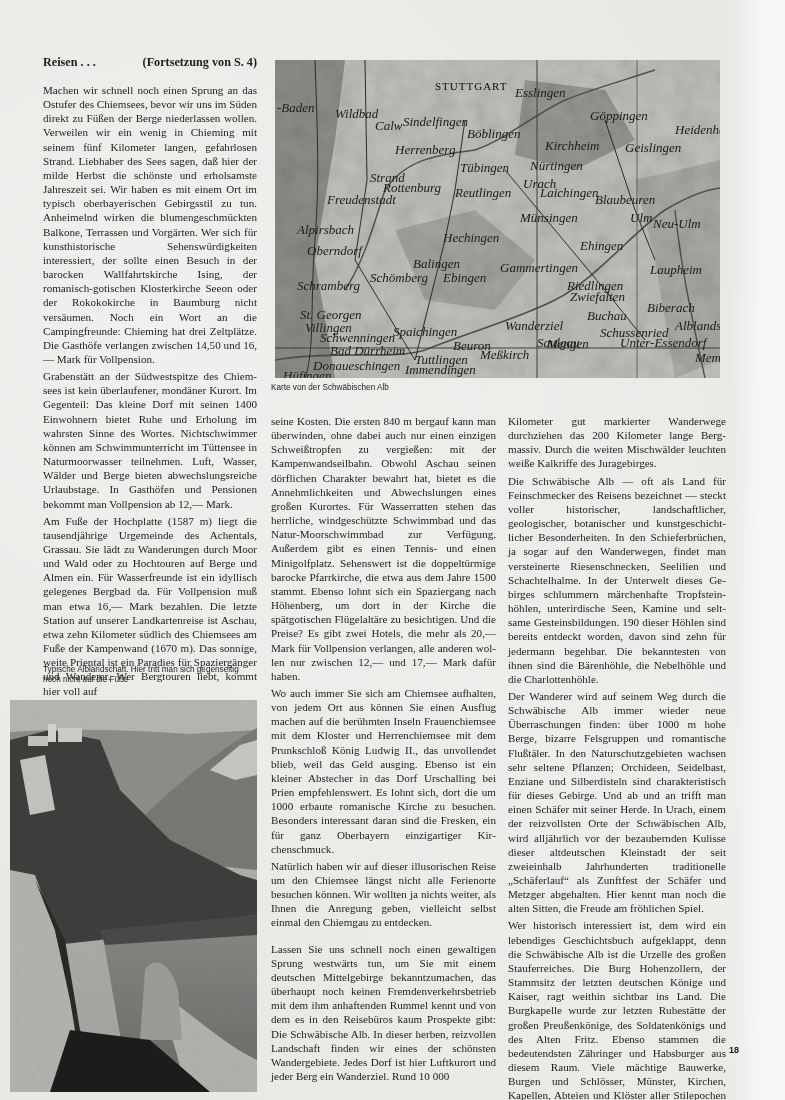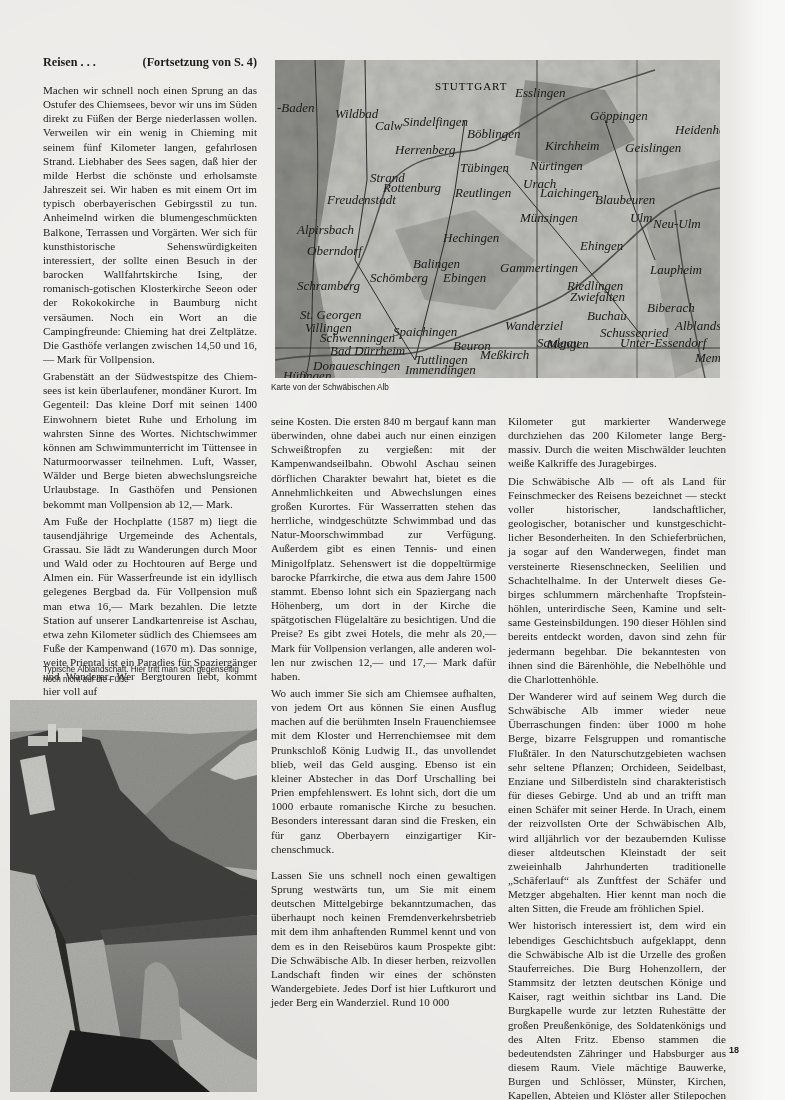--- a/index.html
+++ b/index.html
@@ -227,20 +227,21 @@
       <span class="map-label" style="left: 175px; top: 315px;">Stockach</span>
       <span class="map-label" style="left: 130px; top: 302px;">Immendingen</span>
     </div>
 </div>
 
 <div class="caption" style="left:271px; top:383px; width:250px;">Karte von der Schwäbischen Alb</div>
 
 <div class="col" style="left:271px; top:414px; width:225px;">
   <p>seine Kosten. Die ersten 840 m bergauf kann man überwinden, ohne dabei auch nur einen einzigen Schweißtropfen zu vergießen: mit der Kampenwandseilbahn. Obwohl Aschau seinen dörflichen Charakter bewahrt hat, bietet es die Annehmlichkeiten und Abwechs­lungen eines großen Kurortes. Für Wasserrat­ten stehen das herrliche, windgeschützte Schwimmbad und das Natur-Moorschwimm­bad zur Verfügung. Außerdem gibt es einen Tennis- und einen Minigolfplatz. Sehenswert ist die doppeltürmige barocke Pfarrkirche, die etwa aus dem Jahre 1500 stammt. Eben­so lohnt sich ein Spaziergang nach Höhen­berg, um dort in der Kirche die spätgotischen Flügelaltäre zu besichtigen. Und die Preise? Es gibt zwei Hotels, die mehr als 20,— Mark für Vollpension verlangen, alle anderen wol­len nur zwischen 12,— und 17,— Mark dafür haben.</p>
   <p>Wo auch immer Sie sich am Chiemsee auf­halten, von jedem Ort aus können Sie einen Ausflug machen auf die berühmten Inseln Frauenchiemsee mit dem Kloster und Her­renchiemsee mit dem Prunkschloß König Ludwig II., das unvollendet blieb, weil das Geld ausging. Ebenso ist ein kleiner Ab­stecher in das Dorf Urschalling bei Prien empfehlenswert. Es lohnt sich, dort die um 1000 erbaute romanische Kirche zu besuchen. Besonders interessant daran sind die Fresken, ein für ganz Oberbayern einzigartiger Kir­chenschmuck.</p>
+  <p>Natürlich haben wir auf dieser illusorischen Reise um den Chiemsee längst nicht alle Ferienorte besuchen können. Wir wollten ja nichts weiter, als Ihnen die Anregung geben, vielleicht selbst einmal den Chiemgau zu entdecken.</p>
   <p class="gap">Lassen Sie uns schnell noch einen gewaltigen Sprung westwärts tun, um Sie mit einem deutschen Mittelgebirge bekanntzumachen, das überhaupt noch keinen Fremdenver­kehrsbetrieb mit dem ihm anhaftenden Rum­mel kennt und von dem es in den Reise­büros kaum Prospekte gibt: Die Schwäbische Alb. In dieser herben, reizvollen Landschaft finden wir eines der schönsten Wanderge­biete. Jedes Dorf ist hier Luftkurort und jeder Berg ein Wanderziel. Rund 10 000</p>
 </div>
 
 <div class="col" style="left:508px; top:414px; width:218px;">
   <p>Kilometer gut markierter Wanderwege durchziehen das 200 Kilometer lange Berg­massiv. Durch die weiten Mischwälder leuch­ten weiße Kalkriffe des Juragebirges.</p>
   <p>Die Schwäbische Alb — oft als Land für Feinschmecker des Reisens bezeichnet — steckt voller historischer, landschaftlicher, geologischer, botanischer und kunstgeschicht­licher Besonderheiten. In den Schieferbrüchen, ja sogar auf den Wanderwegen, findet man versteinerte Riesenschnecken, Seelilien und Schachtelhalme. In der Unterwelt dieses Ge­birges schlummern märchenhafte Tropfstein­höhlen, unterirdische Seen, Kamine und selt­same Gesteinsbildungen. 190 dieser Höhlen sind bereits entdeckt worden, davon sind zehn für jedermann begehbar. Die bekann­testen von ihnen sind die Bärenhöhle, die Nebelhöhle und die Charlottenhöhle.</p>
   <p>Der Wanderer wird auf seinem Weg durch die Schwäbische Alb immer wieder neue Überraschungen finden: über 1000 m hohe Berge, bizarre Felsgruppen und romantische Flußtäler. In den Naturschutzgebieten wach­sen sehr seltene Pflanzen; Orchideen, Seidel­bast, Enziane und Silberdisteln sind charakte­ristisch für dieses Gebirge. Und ab und an trifft man einen Schäfer mit seiner Herde. In Urach, einem der reizvollsten Orte der Schwäbischen Alb, wird alljährlich vor der bezaubernden Kulisse dieser altdeutschen Kleinstadt der seit zweieinhalb Jahrhun­derten traditionelle „Schäferlauf“ als Zunft­fest der Schäfer und Metzger abgehalten. Hier kennt man noch die alten Sitten, die Freude am fröhlichen Spiel.</p>
   <p>Wer historisch interessiert ist, dem wird ein lebendiges Geschichtsbuch aufgeklappt, denn die Schwäbische Alb ist die Urzelle des gro­ßen Stauferreiches. Die Burg Hohenzollern, der Stammsitz der letzten deutschen Könige und Kaiser, ragt weithin sichtbar ins Land. Die Burgkapelle wurde zur letzten Ruhe­stätte der großen Preußenkönige, des Sol­datenkönigs und des Alten Fritz. Ebenso stammen die bedeutendsten Zähringer und Habsburger aus diesem Raum. Viele mäch­tige Bauwerke, Burgen und Schlösser, Mün­ster, Kirchen, Kapellen, Abteien und Klöster aller Stilepochen bilden einen unerschöpfli­chen Kunstschatz.</p>
 </div>
 

